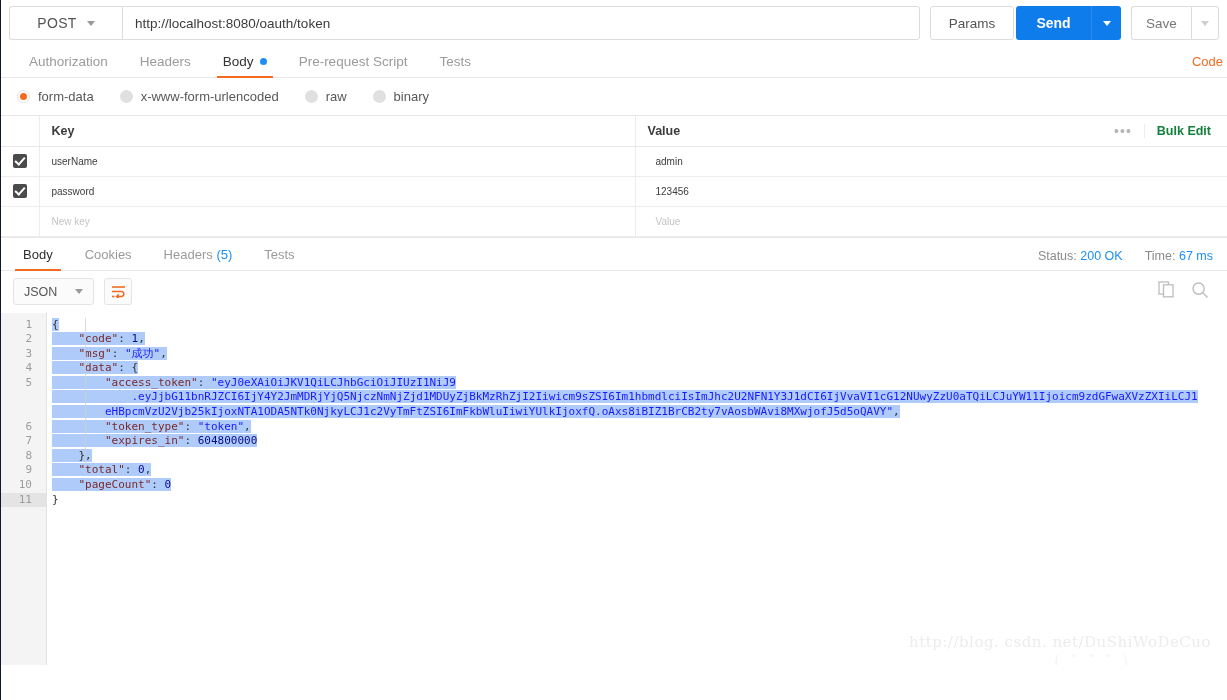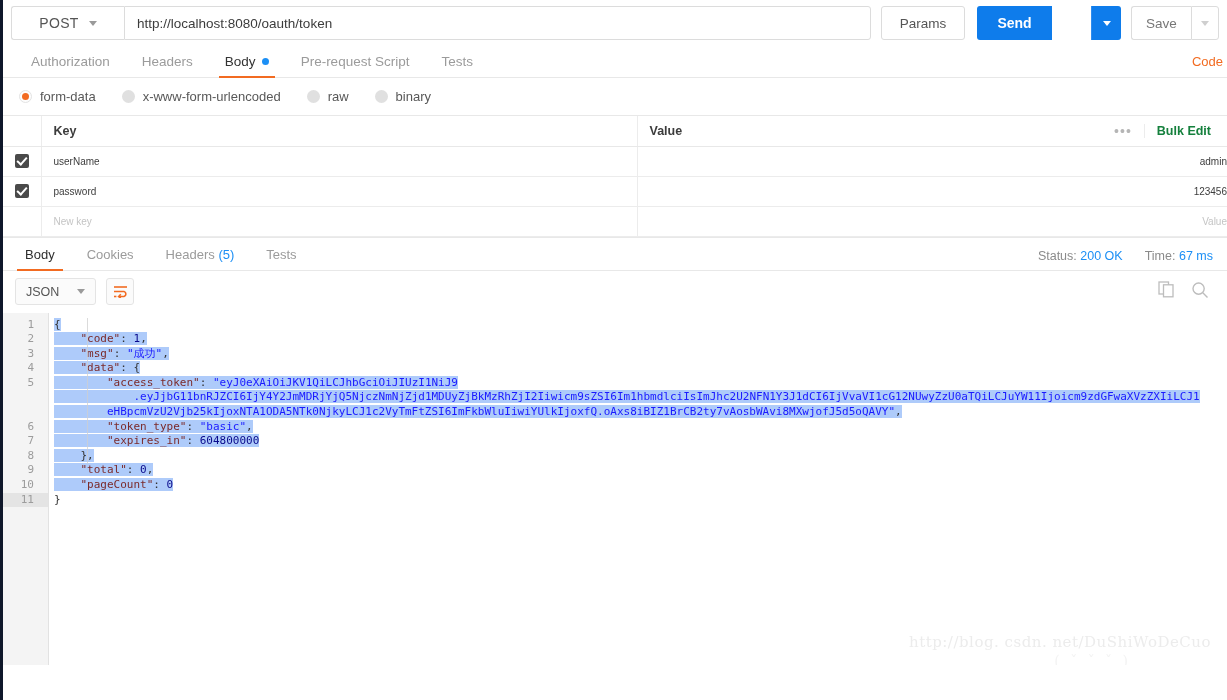--- a/index.html
+++ b/index.html
@@ -7,21 +7,21 @@
     margin: 0; padding: 0;
     width: 1227px; height: 700px;
     background: #fff;
     font-family: "Liberation Sans", sans-serif;
     overflow: hidden;
   }
   .app {
     position: relative;
     width: 1227px; height: 700px;
     background: #ffffff;
-    border-left: 3px solid #0f172a;
+    border-left: 1px solid #0f172a;
   }
 
   
   .urlbar {
     display: flex;
     align-items: stretch;
     height: 46px;
     padding: 6px 8px 6px 8px;
     background: #fff;
   }
@@ -58,21 +58,21 @@
     margin-left: 10px;
     width: 84px;
     border: 1px solid #dcdcdc;
     border-radius: 3px;
     background: #fff;
     font-size: 13.5px;
     color: #555;
     display: flex; align-items: center; justify-content: center;
     cursor: pointer;
   }
-  .send-group { display: flex; margin-left: 12px; gap: 39px; }
+  .send-group { display: flex; margin-left: 2px; }
   .send-btn {
     width: 75px;
     background: #0e7ceb;
     color: #fff;
     border: none;
     border-radius: 3px 0 0 3px;
     font-size: 14px;
     font-weight: bold;
     font-family: "Liberation Sans", sans-serif;
     cursor: pointer;
@@ -202,21 +202,21 @@
   .kv-row td {
     height: 30px;
     font-size: 10px;
     color: #3c3c3c;
     border-bottom: 1px solid #ececec;
     padding: 0;
     background: #fff;
   }
   .kv-row td.cell-check { border-right: 1px solid #ececec; text-align: center; }
   .kv-row td.cell-key { padding-left: 12px; border-right: 1px solid #ececec; }
-  .kv-row td.cell-val { padding-left: 20px; text-align: right; }
+  .kv-row td.cell-val { padding-left: 20px; }
   .kv-row.placeholder td { color: #c4c4c4; }
   .chk {
     display: inline-block;
     width: 14px; height: 14px;
     border-radius: 2px;
     background: #4a4a4a;
     position: relative;
     vertical-align: middle;
     cursor: pointer;
   }
@@ -592,21 +592,21 @@
 
     <div class="code">
       <div class="indent-guide" style="top:5px;height:146px"></div>
       <div class="cline"><span class="sel p">{</span></div>
       <div class="cline"><span class="sel">    <span class="k">"code"</span><span class="p">: </span><span class="n">1</span><span class="p">,</span></span></div>
       <div class="cline"><span class="sel">    <span class="k">"msg"</span><span class="p">: </span><span class="s">"<span>成功</span>"</span><span class="p">,</span></span></div>
       <div class="cline"><span class="sel">    <span class="k">"data"</span><span class="p">: {</span></span></div>
       <div class="cline"><span class="sel">        <span class="k">"access_token"</span><span class="p">: </span><span class="s">"<span>eyJ0eXAiOiJKV1QiLCJhbGciOiJIUzI1NiJ9</span></span></span></div>
       <div class="cline"><span class="sel">            <span class="s">.eyJjbG11bnRJZCI6IjY4Y2JmMDRjYjQ5NjczNmNjZjd1MDUyZjBkMzRhZjI2Iiwicm9sZSI6Im1hbmdlciIsImJhc2U2NFN1Y3J1dCI6IjVvaVI1cG12NUwyZzU0aTQiLCJuYW11Ijoicm9zdGFwaXVzZXIiLCJ1</span></span></div>
       <div class="cline"><span class="sel">        <span class="s">eHBpcmVzU2Vjb25kIjoxNTA1ODA5NTk0NjkyLCJ1c2VyTmFtZSI6ImFkbWluIiwiYUlkIjoxfQ.oAxs8iBIZ1BrCB2ty7vAosbWAvi8MXwjofJ5d5oQAVY</span><span class="s">"</span><span class="p">,</span></span></div>
-      <div class="cline"><span class="sel">        <span class="k">"token_type"</span><span class="p">: </span><span class="s">"<span>basic</span>"</span><span class="p">,</span></span></div>
+      <div class="cline"><span class="sel">        <span class="k">"token_type"</span><span class="p">: </span><span class="s">"<span>token</span>"</span><span class="p">,</span></span></div>
       <div class="cline"><span class="sel">        <span class="k">"expires_in"</span><span class="p">: </span><span class="n">604800000</span></span></div>
       <div class="cline"><span class="sel">    <span class="p">},</span></span></div>
       <div class="cline"><span class="sel">    <span class="k">"total"</span><span class="p">: </span><span class="n">0</span><span class="p">,</span></span></div>
       <div class="cline"><span class="sel">    <span class="k">"pageCount"</span><span class="p">: </span><span class="n">0</span></span></div>
       <div class="cline"><span class="p">}</span></div>
 
       <div class="watermark">http://blog. csdn. net/DuShiWoDeCuo</div>
       <div class="watermark2">( ˇ ˇ ˇ )</div>
       <div class="vscroll"></div>
     </div>

